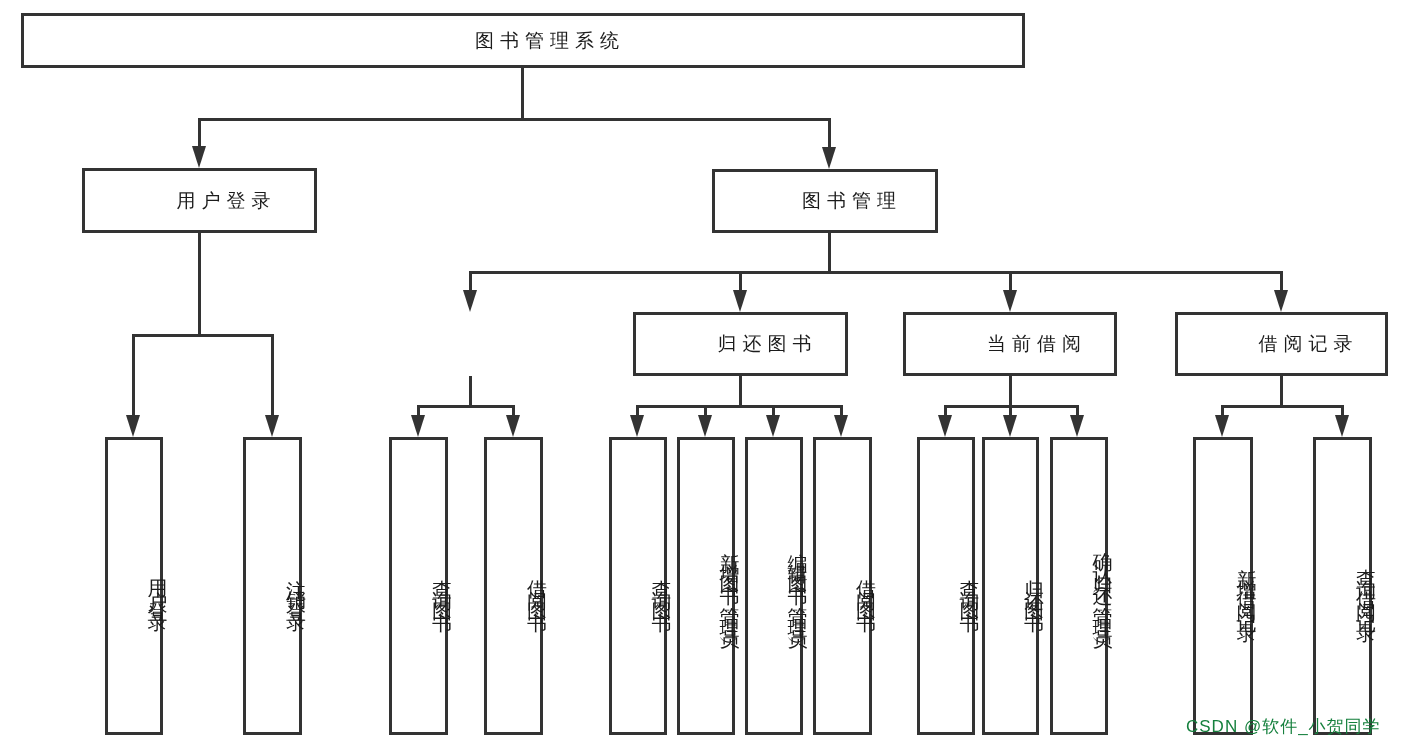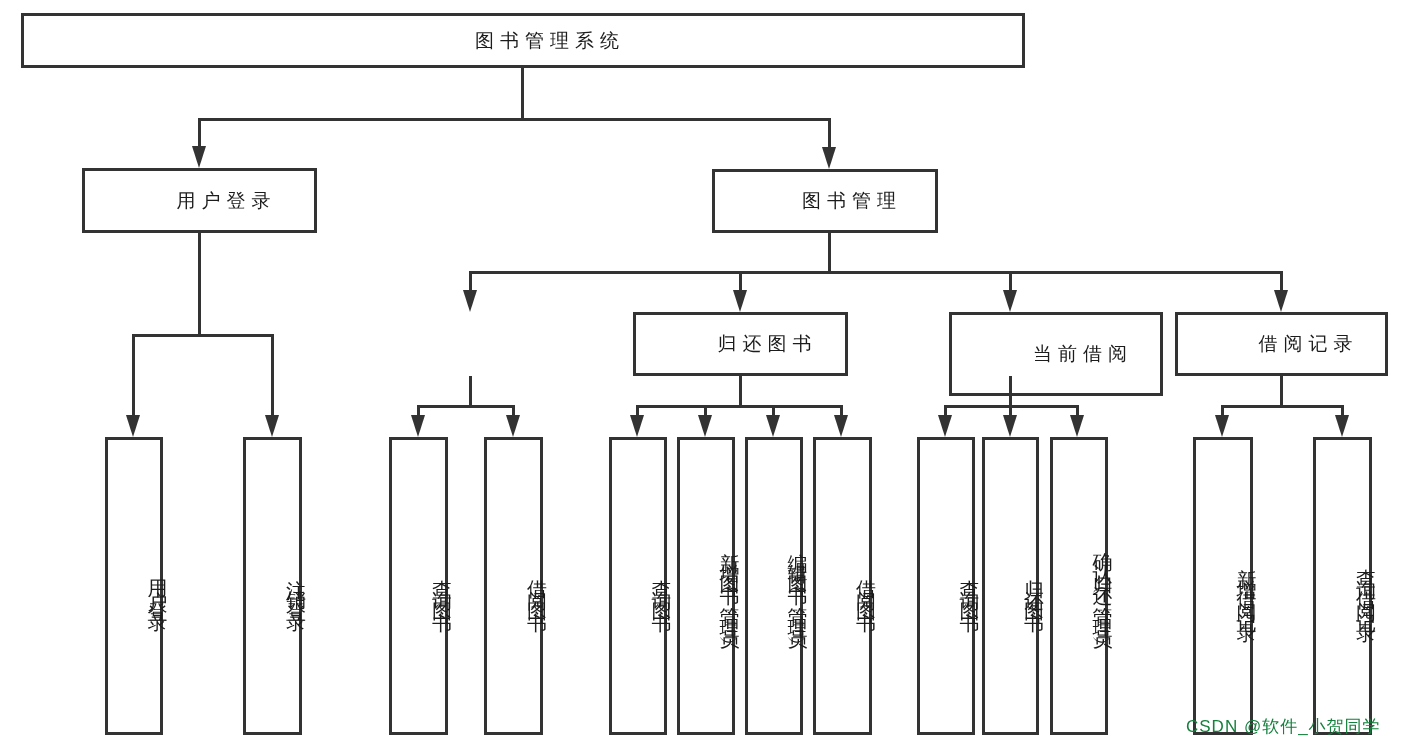--- a/index.html
+++ b/index.html
@@ -41,21 +41,21 @@
   <div class="box h" style="left:82px;top:168px;width:235px;height:65px">
     <span class="lbl">用户登录</span>
   </div>
   <div class="box h" style="left:712px;top:169px;width:226px;height:64px">
     <span class="lbl">图书管理</span>
   </div>
 
   <div class="box h" style="left:633px;top:312px;width:215px;height:64px">
     <span class="lbl">归还图书</span>
   </div>
-  <div class="box h" style="left:949px;top:312px;width:214px;height:84px">
+  <div class="box h" style="left:903px;top:312px;width:214px;height:64px">
     <span class="lbl">当前借阅</span>
   </div>
   <div class="box h" style="left:1175px;top:312px;width:213px;height:64px">
     <span class="lbl">借阅记录</span>
   </div>
 
   <div class="box v" style="left:105px;top:437px;width:58px;height:298px">
     <span class="lbl">用户登录</span>
   </div>
   <div class="box v" style="left:243px;top:437px;width:59px;height:298px">

